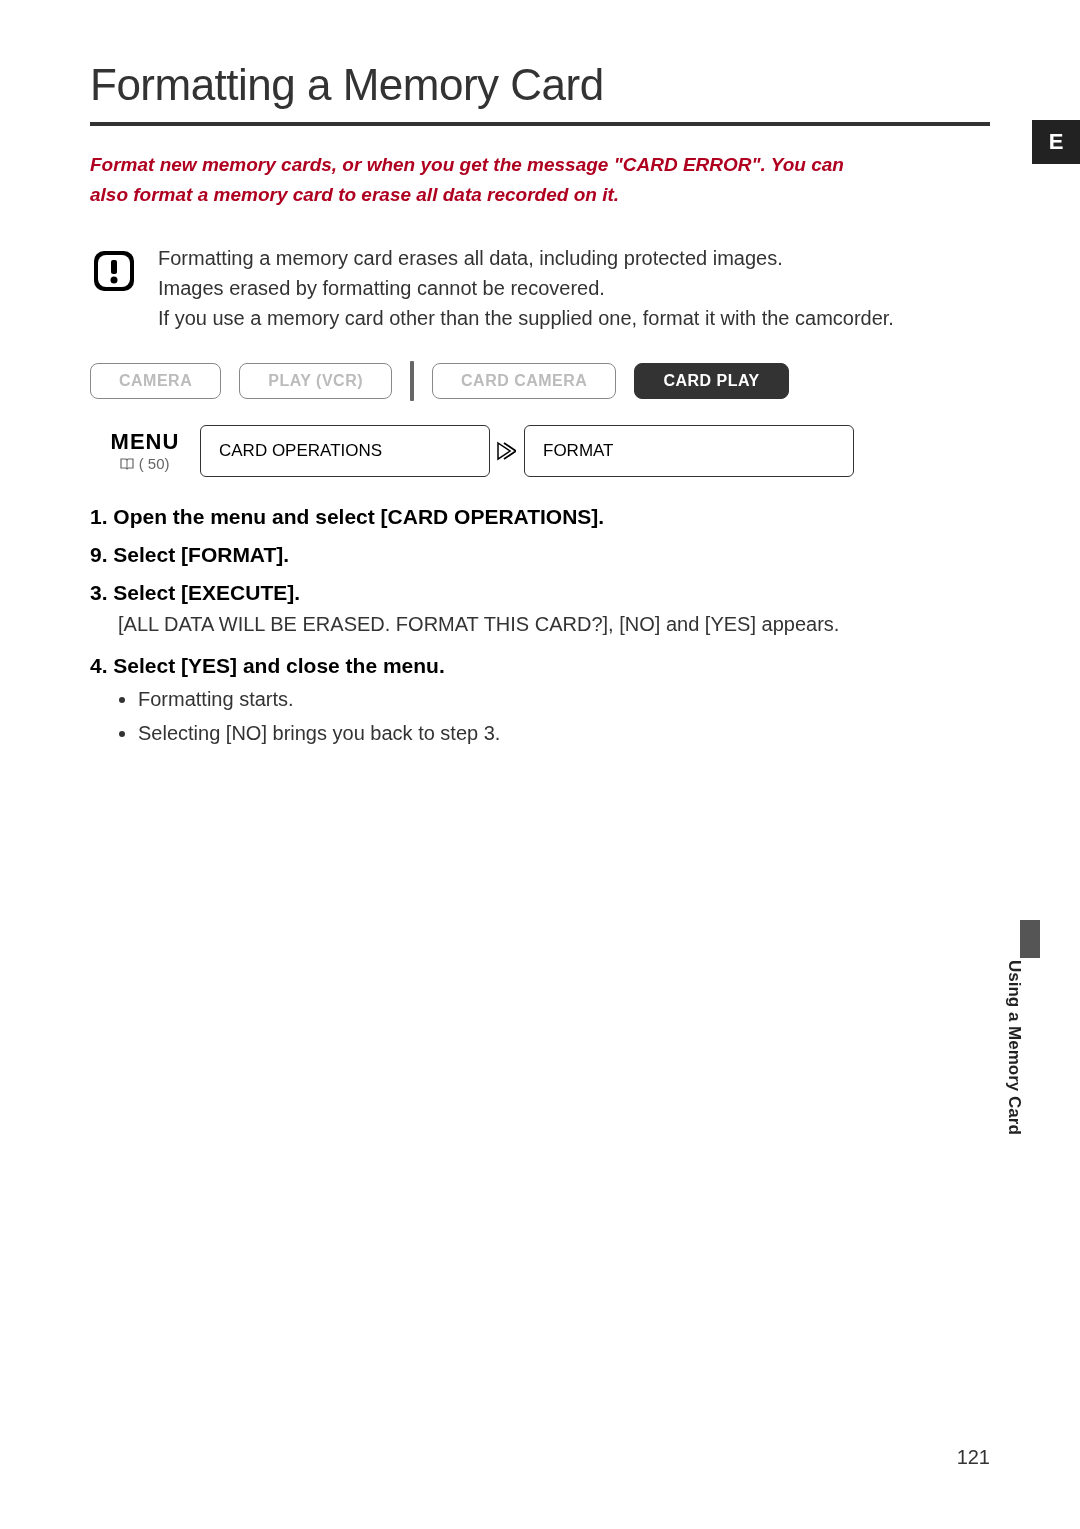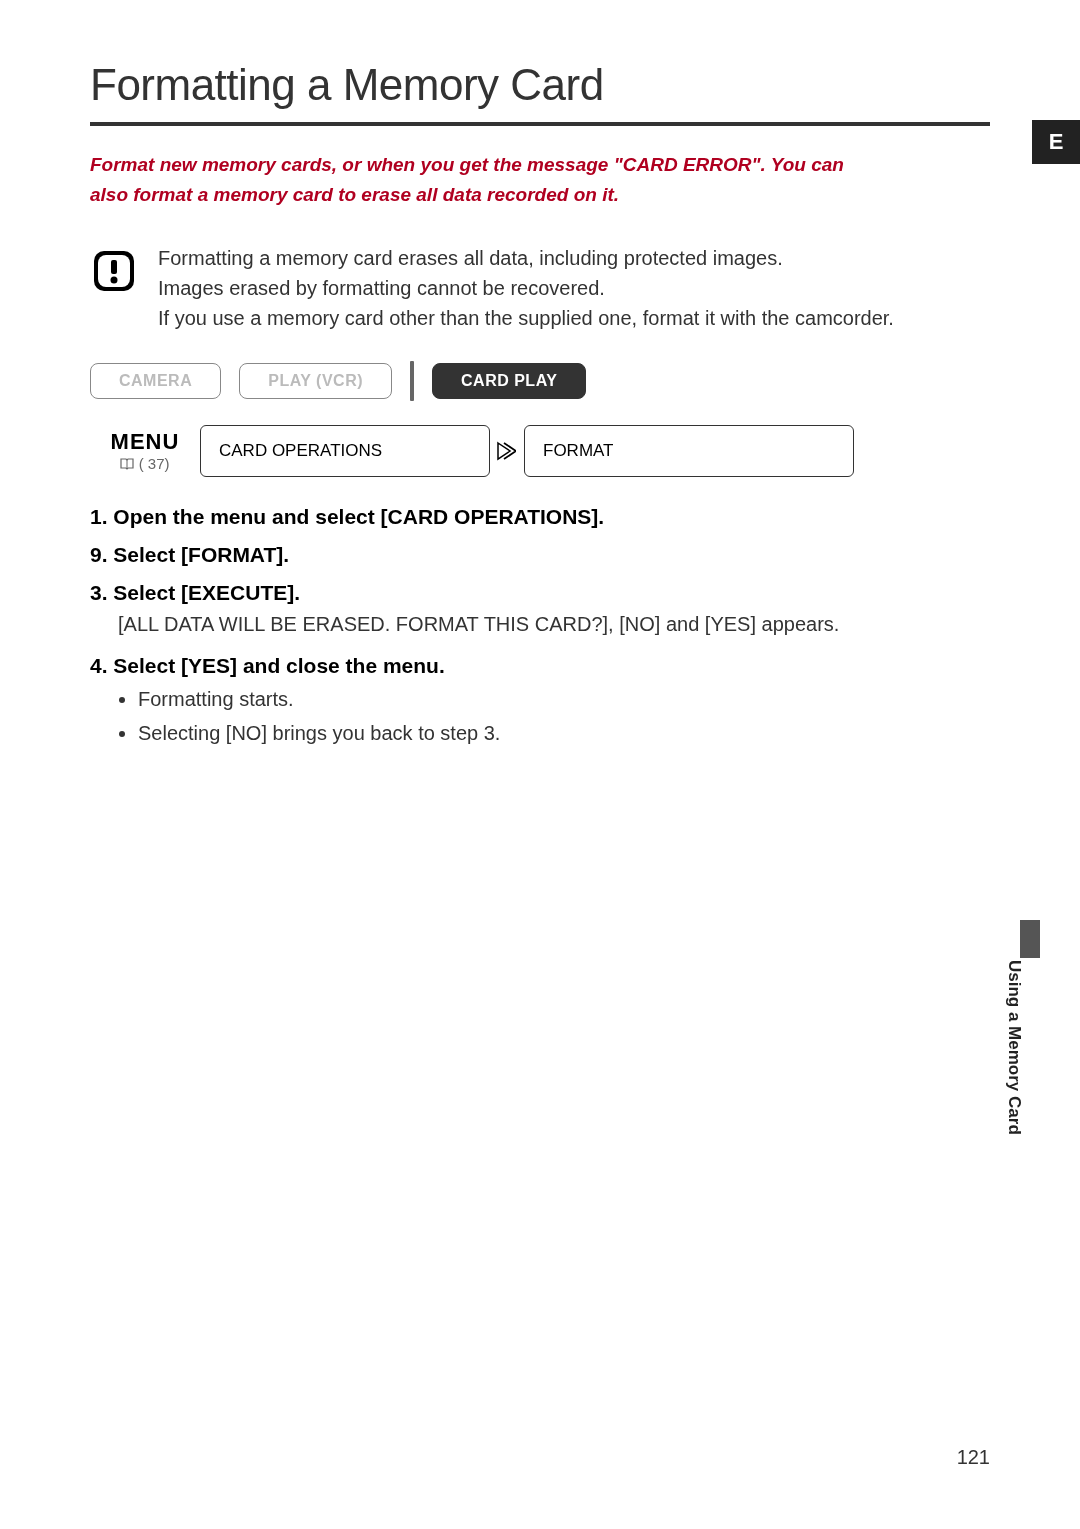--- a/index.html
+++ b/index.html
@@ -190,34 +190,35 @@
     <span>Formatting a memory card erases all data, including protected images.</span><br>
     <span>Images erased by formatting cannot be recovered.</span><br>
     <span>If you use a memory card other than the supplied one, format it with the camcorder.</span>
   </div>
 </div>
 
 <div class="mode-row">
   <div class="mode-box">CAMERA</div>
   <div class="mode-box">PLAY (VCR)</div>
   <div class="mode-divider"></div>
+  <div class="mode-box">CARD CAMERA</div>
   <div class="mode-box active">CARD PLAY</div>
 </div>
 
 <div class="menu-row">
   <div class="menu-label">
     <div class="menu-word">MENU</div>
     <div class="menu-ref">
       <span>
         <svg width="14" height="12" viewBox="0 0 14 12" style="vertical-align:-1px">
           <path d="M1 1 L6 1 L7 2 L8 1 L13 1 L13 10 L8 10 L7 11 L6 10 L1 10 Z" fill="none" stroke="#666" stroke-width="1.2"></path>
           <line x1="7" y1="2" x2="7" y2="10" stroke="#666" stroke-width="1"></line>
         </svg>
       </span>
-      <span>( 37)</span>
+      <span>( 50)</span>
     </div>
   </div>
   <div class="menu-box">CARD OPERATIONS</div>
   <span class="menu-arrow">
     <svg width="22" height="22" viewBox="0 0 22 22">
       <path d="M4 3 L16 11 L4 19 Z" fill="#fff" stroke="#000" stroke-width="1.5"></path>
       <path d="M10 3 L22 11 L10 19" fill="none" stroke="#000" stroke-width="1.8"></path>
     </svg>
   </span>
   <div class="menu-box" style="min-width:330px">FORMAT</div>

